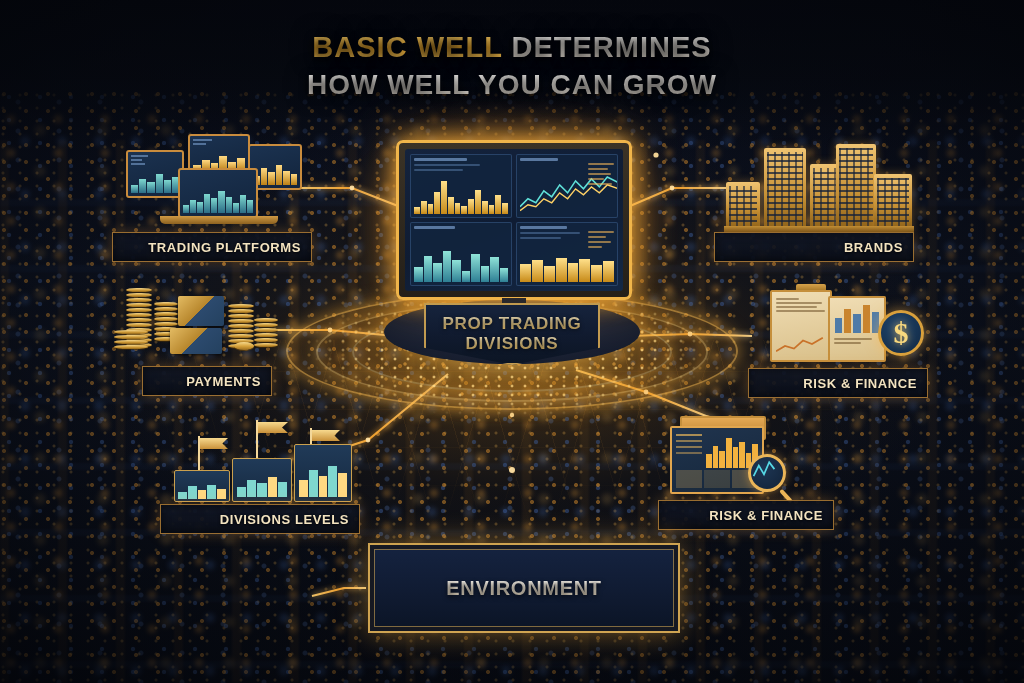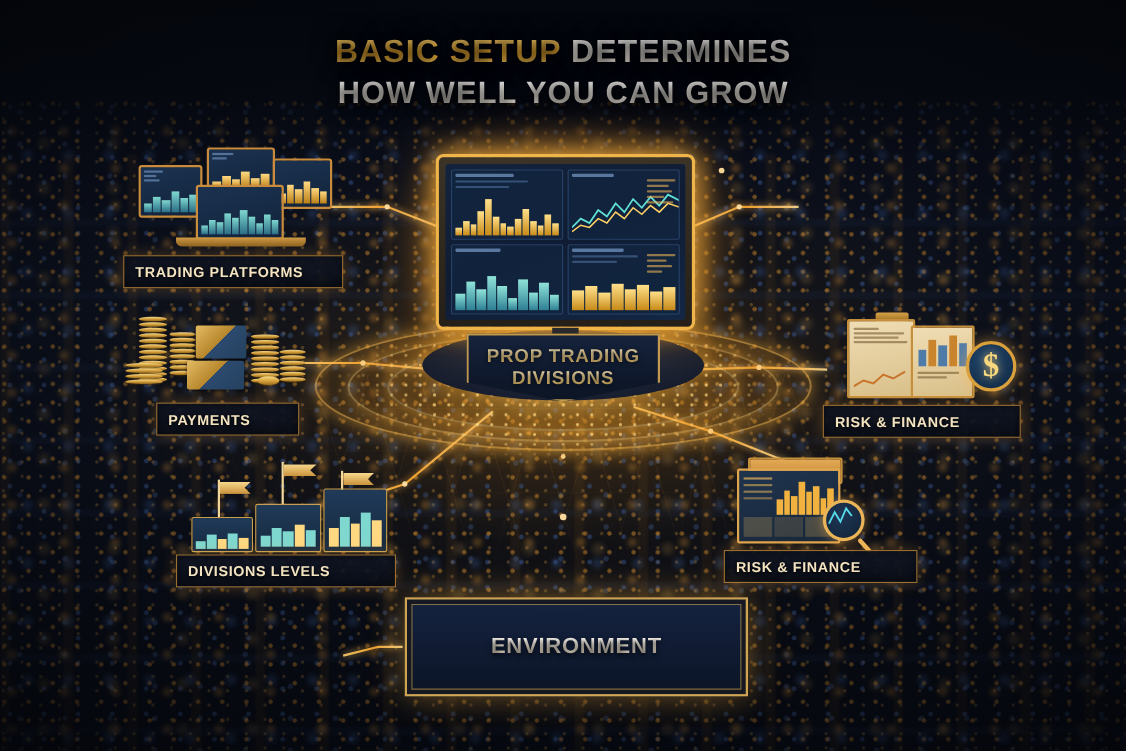--- a/index.html
+++ b/index.html
@@ -195,21 +195,21 @@
   .node { position: absolute; z-index: 25; }
   .node-icon { position: relative; }
   .node-label {
     position: absolute;
     background: linear-gradient(180deg, rgba(17,22,36,0.90) 0%, rgba(10,14,24,0.93) 100%);
     border: 1px solid rgba(214,150,58,0.70);
     color: #f3e3c0;
     font-size: 13px;
     font-weight: bold;
     letter-spacing: 0.045em;
-    text-align: left;
+    text-align: right;
     padding: 7px 10px 6px;
     white-space: nowrap;
     box-shadow: 0 0 14px rgba(255,170,60,0.28), inset 0 0 10px rgba(0,0,0,0.55);
     text-shadow: 0 1px 3px rgba(0,0,0,0.95);
   }
 
   
   .center-badge {
     position: absolute; left: 424px; top: 303px; width: 176px; height: 62px;
     z-index: 30;
@@ -304,21 +304,21 @@
 <div id="stage">
 
   <div class="bg-base"></div>
   <div class="bg-city"></div>
   <div class="bg-city2"></div>
   <div class="bg-blocks"></div>
   <div class="bg-top-fade"></div>
 
   <div class="headline">
     <div class="l1">
-      <span class="gold-word">BASIC SETUP</span>
+      <span class="gold-word">BASIC WELL</span>
       <span class="white-word">DETERMINES</span>
     </div>
     <div class="l2">
       <span class="white-word">HOW WELL YOU CAN GROW</span>
     </div>
   </div>
 
   <svg id="links" width="1024" height="683" viewBox="0 0 1024 683">
     <defs>
       <filter id="lglow" x="-60%" y="-60%" width="220%" height="220%">
@@ -611,20 +611,31 @@
             <i style="flex:1;height:64%;background:#ffd982"></i>
             <i style="flex:1;height:92%;background:#7fd8cf"></i>
             <i style="flex:1;height:70%;background:#ffd982"></i>
           </div>
         </div>
     </div>
     <div class="node-label" style="left:0; top:92px; width:200px;">DIVISIONS LEVELS</div>
   </div>
 
 
+  <div class="node" style="left:714px; top:130px; width:200px; height:134px;">
+    <div class="node-icon" style="position:absolute; left:10px; top:0; width:190px; height:100px;">
+      <div class="tower" style="left:2px;  top:52px; width:34px; height:46px;"></div>
+      <div class="tower" style="left:40px; top:18px; width:42px; height:80px;"></div>
+      <div class="tower" style="left:86px; top:34px; width:36px; height:64px;"></div>
+      <div class="tower" style="left:112px;top:14px; width:40px; height:84px;"></div>
+      <div class="tower" style="left:150px;top:44px; width:38px; height:54px;"></div>
+      <div style="position:absolute; left:0; top:96px; width:190px; height:6px; background:linear-gradient(180deg,#c08d36,#6d4c15);"></div>
+    </div>
+    <div class="node-label" style="left:0; top:102px; width:200px;">BRANDS</div>
+  </div>
 
   <div class="node" style="left:748px; top:288px; width:180px; height:118px;">
     <div class="node-icon" style="position:absolute; left:6px; top:0; width:172px; height:80px;">
       <div style="position:absolute; left:42px; top:-4px; width:30px; height:9px; border-radius:2px; background:linear-gradient(180deg,#d6a24a,#9a6c1e);"></div>
       <div class="doccard" style="left:16px; top:2px; width:62px; height:72px;">
         <div class="ln" style="width:40%; margin-top:6px;"></div>
           <div class="ln" style="width:80%"></div>
           <div class="ln" style="width:70%"></div>
           <div class="ln" style="width:84%"></div>
         <svg viewBox="0 0 60 22" style="position:absolute; left:4px; bottom:4px; width:54px; height:22px;">

